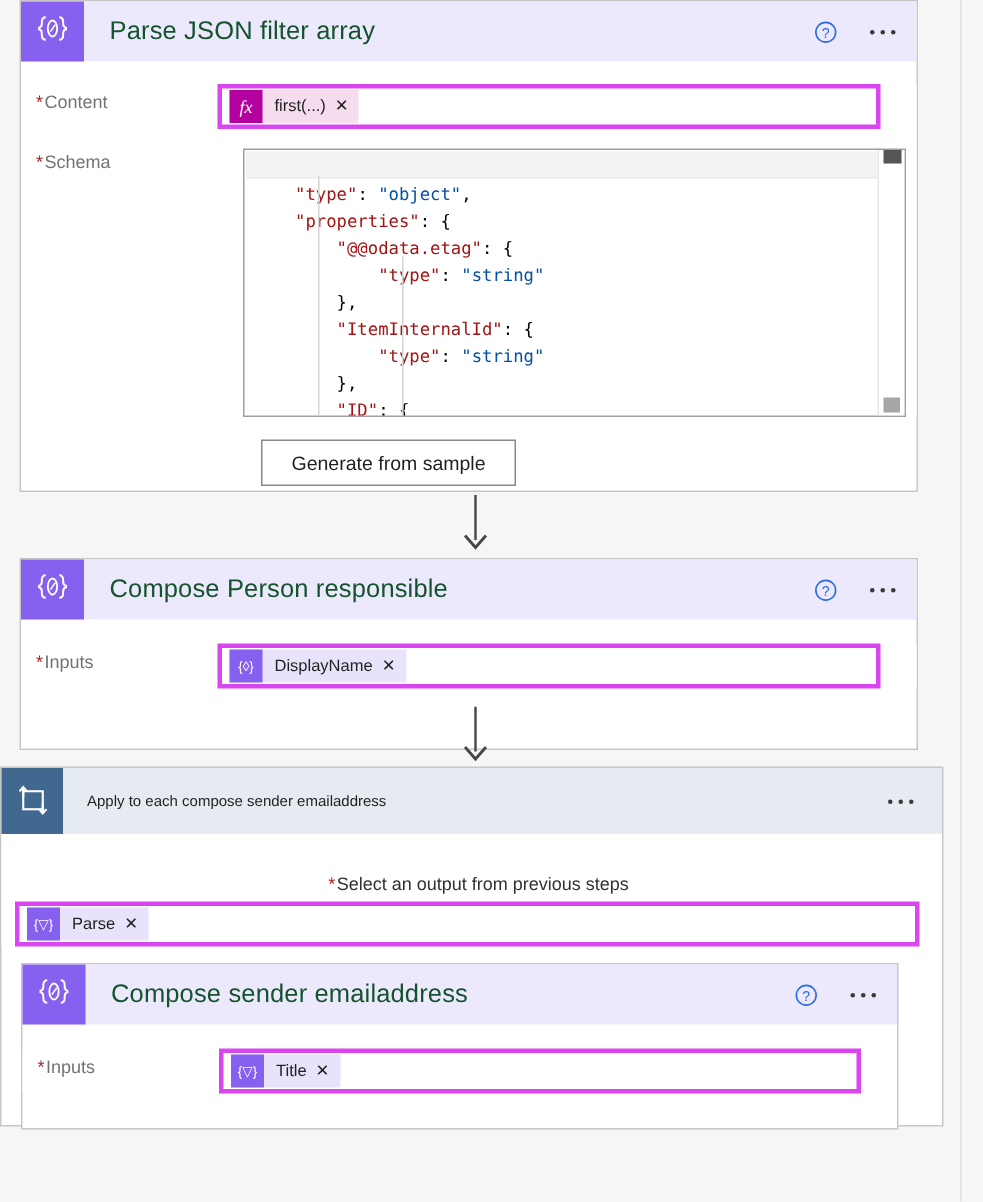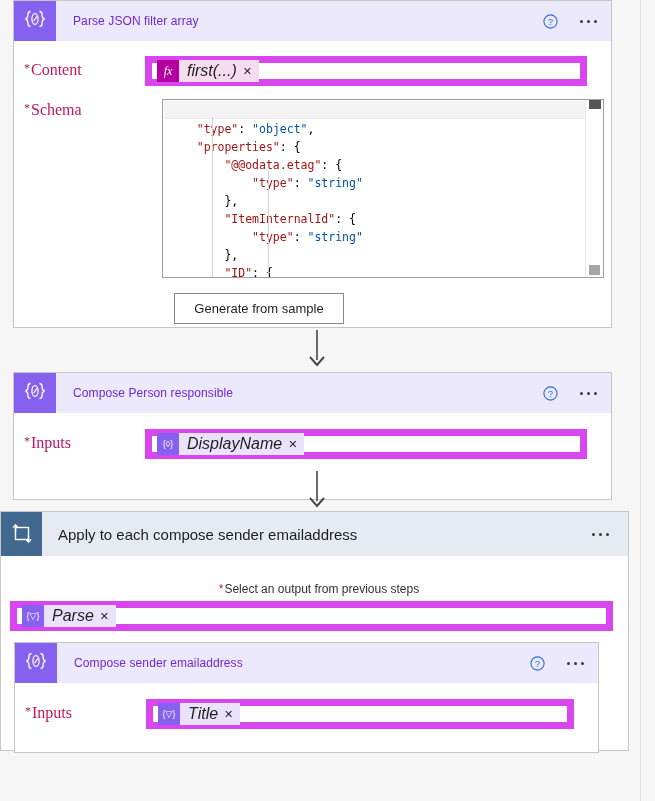--- a/index.html
+++ b/index.html
@@ -44,22 +44,22 @@
     height: 40px;
     background: #8661f0;
     display: flex;
     align-items: center;
     justify-content: center;
     flex: 0 0 auto;
   }
   .icon-tile svg { display: block; }
   .card-title {
     margin-left: 17px;
-    font-size: 12px;
-    color: #6d28d9;
+    font-size: 17px;
+    color: #14532d;
     letter-spacing: .1px;
     white-space: nowrap;
   }
   .header-actions {
     position: absolute;
     right: 12px;
     top: 0;
     height: 40px;
     display: flex;
     align-items: center;
@@ -82,38 +82,37 @@
   
   .card-body { padding: 0; background: #fff; }
 
   .field-row {
     display: flex;
     align-items: flex-start;
   }
   .field-label {
     width: 131px;
     flex: 0 0 auto;
-    font-size: 16px;
-    color: #be185d;
+    font-size: 12px;
+    color: #737373;
     padding-left: 10px;
     box-sizing: border-box;
     white-space: nowrap;
-    font-family: Liberation Serif, serif;
   }
   .req::before {
     content: "*";
     color: #a4262c;
     font-size: 12px;
     margin-right: 1px;
     vertical-align: text-top;
   }
 
   
   .input-box {
-    border: 7px solid #d946ef;
+    border: 3px solid #d946ef;
     background: #ffffff;
     box-sizing: border-box;
     display: flex;
     align-items: center;
     padding-left: 5px;
   }
 
   
   .token {
     display: inline-flex;
@@ -125,24 +124,23 @@
   .token-ico {
     width: 22px; height: 22px;
     background: #8661f0;
     display: flex; align-items: center; justify-content: center;
     flex: 0 0 auto;
     color: #fff;
     font-size: 9px;
   }
   .token-label {
     padding: 0 6px 0 8px;
-    font-size: 16px;
+    font-size: 11px;
     color: #201f1e;
     white-space: nowrap;
-    font-style: italic;
   }
   .token-x {
     font-size: 11px;
     color: #201f1e;
     padding-right: 7px;
     line-height: 1;
     cursor: pointer;
   }
   
   .token.expr { background: #f6ddee; }
@@ -238,21 +236,21 @@
     position: relative;
   }
   .foreach-ico {
     width: 41px; height: 44px;
     background: #41688f;
     display: flex; align-items: center; justify-content: center;
     flex: 0 0 auto;
   }
   .foreach-title {
     margin-left: 16px;
-    font-size: 15px;
+    font-size: 10px;
     color: #201f1e;
     white-space: nowrap;
   }
   .foreach-body { background: #fff; }
   .select-label {
     font-size: 12px;
     color: #323130;
     white-space: nowrap;
     text-align: center;
   }

